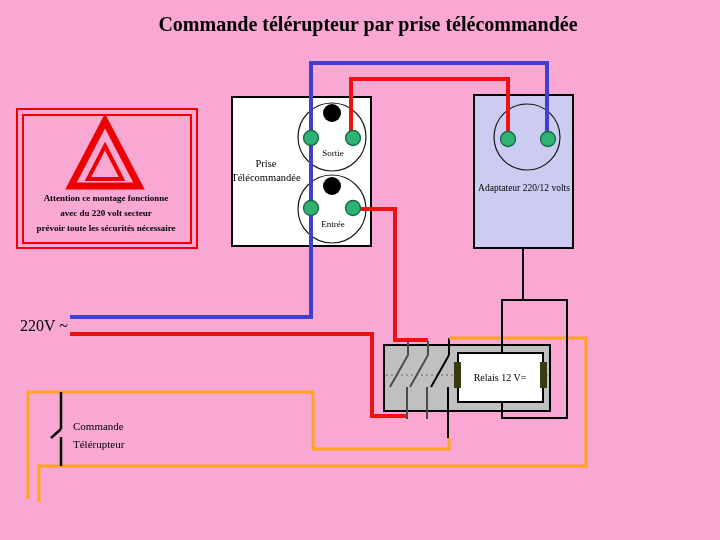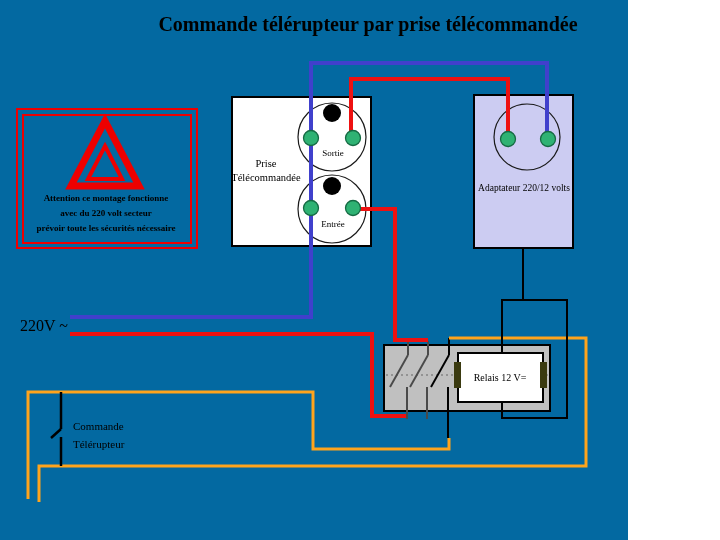--- a/index.html
+++ b/index.html
@@ -1,16 +1,16 @@
 <!DOCTYPE html>
 <html><head>
 <meta charset="utf-8">
 <style>
   html,body{margin:0;padding:0;background:#fff;}
-  .canvas{position:relative;width:628px;height:540px;background:#0369a1;overflow:hidden;}
+  .canvas{position:relative;width:720px;height:540px;background:#f9a8d4;overflow:hidden;}
   svg text{font-family:"Liberation Serif","DejaVu Serif",serif;fill:#000;}
 </style>
 </head>
 <body>
 
 <div class="canvas">
 <svg width="720" height="540" viewBox="0 0 720 540">
 
   <text x="368" y="31" font-size="20" font-weight="bold" text-anchor="middle">Commande télérupteur par prise télécommandée</text>
 

